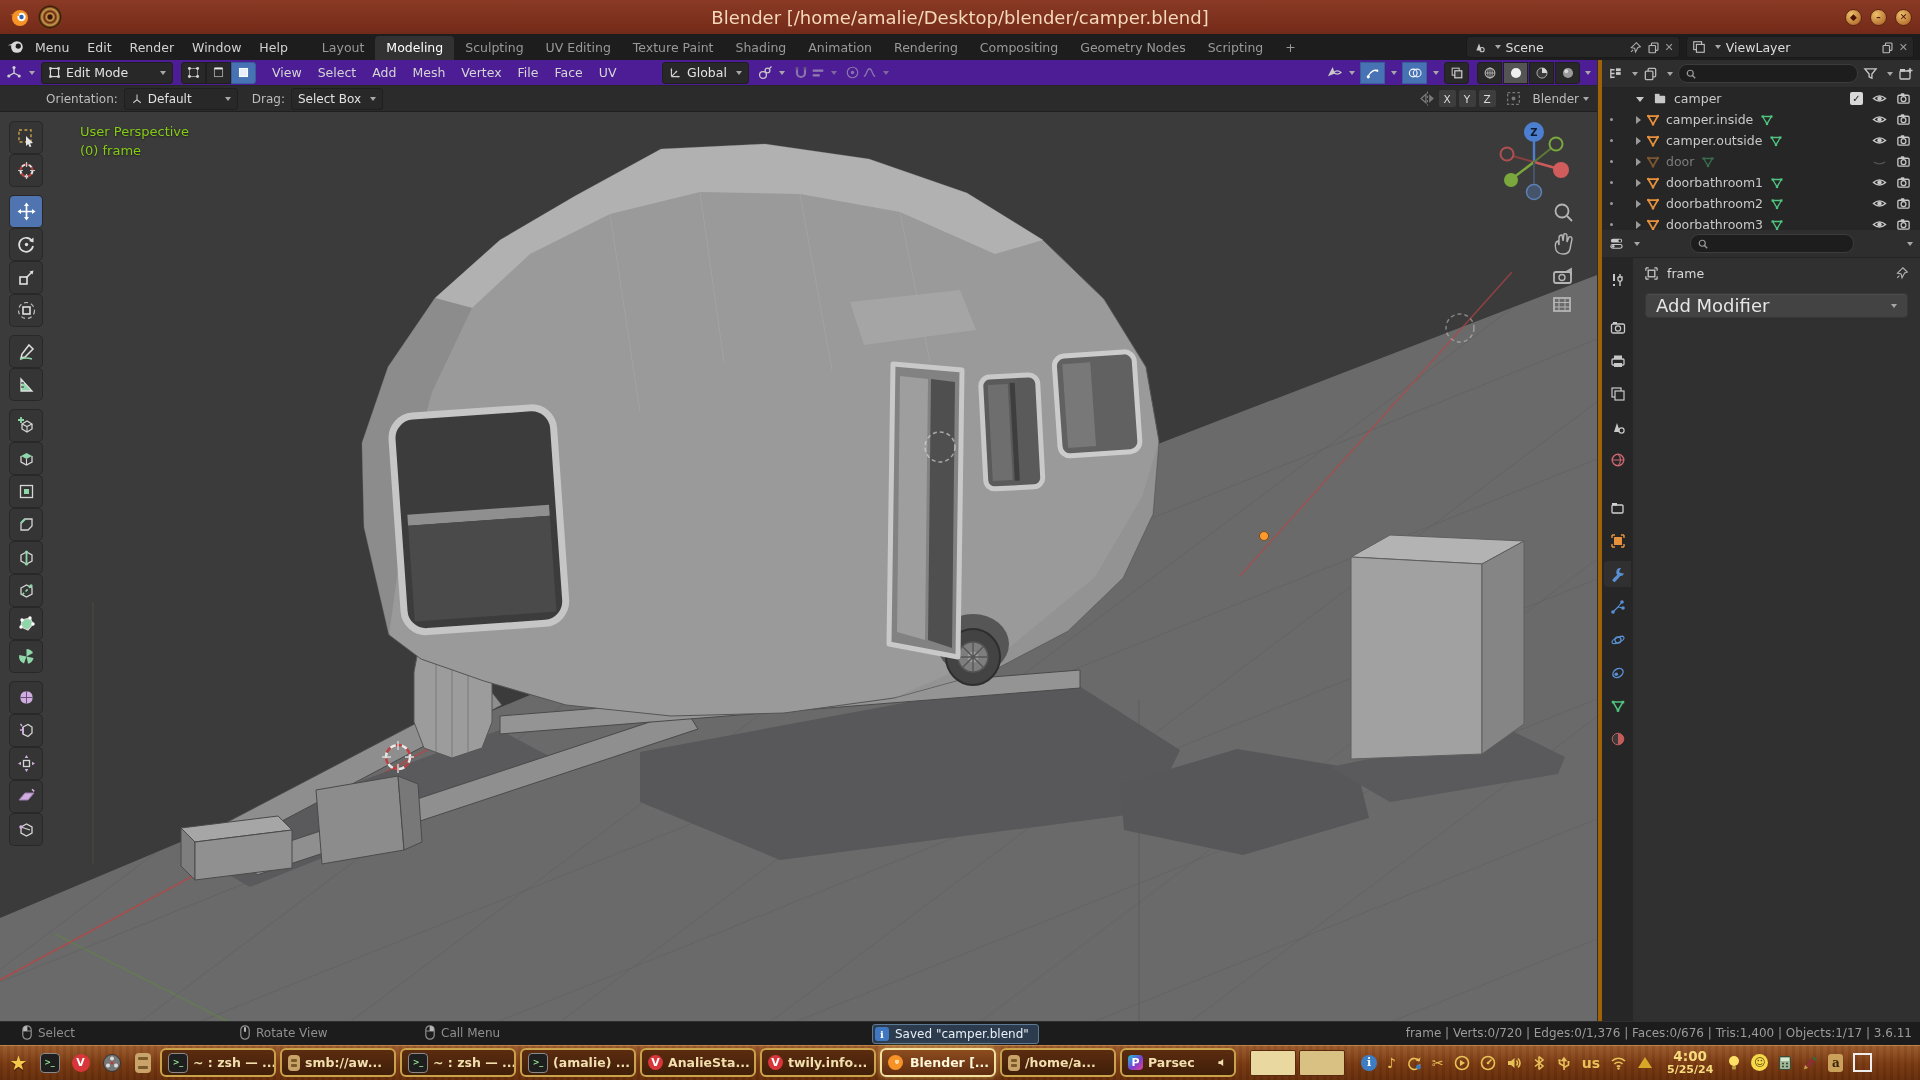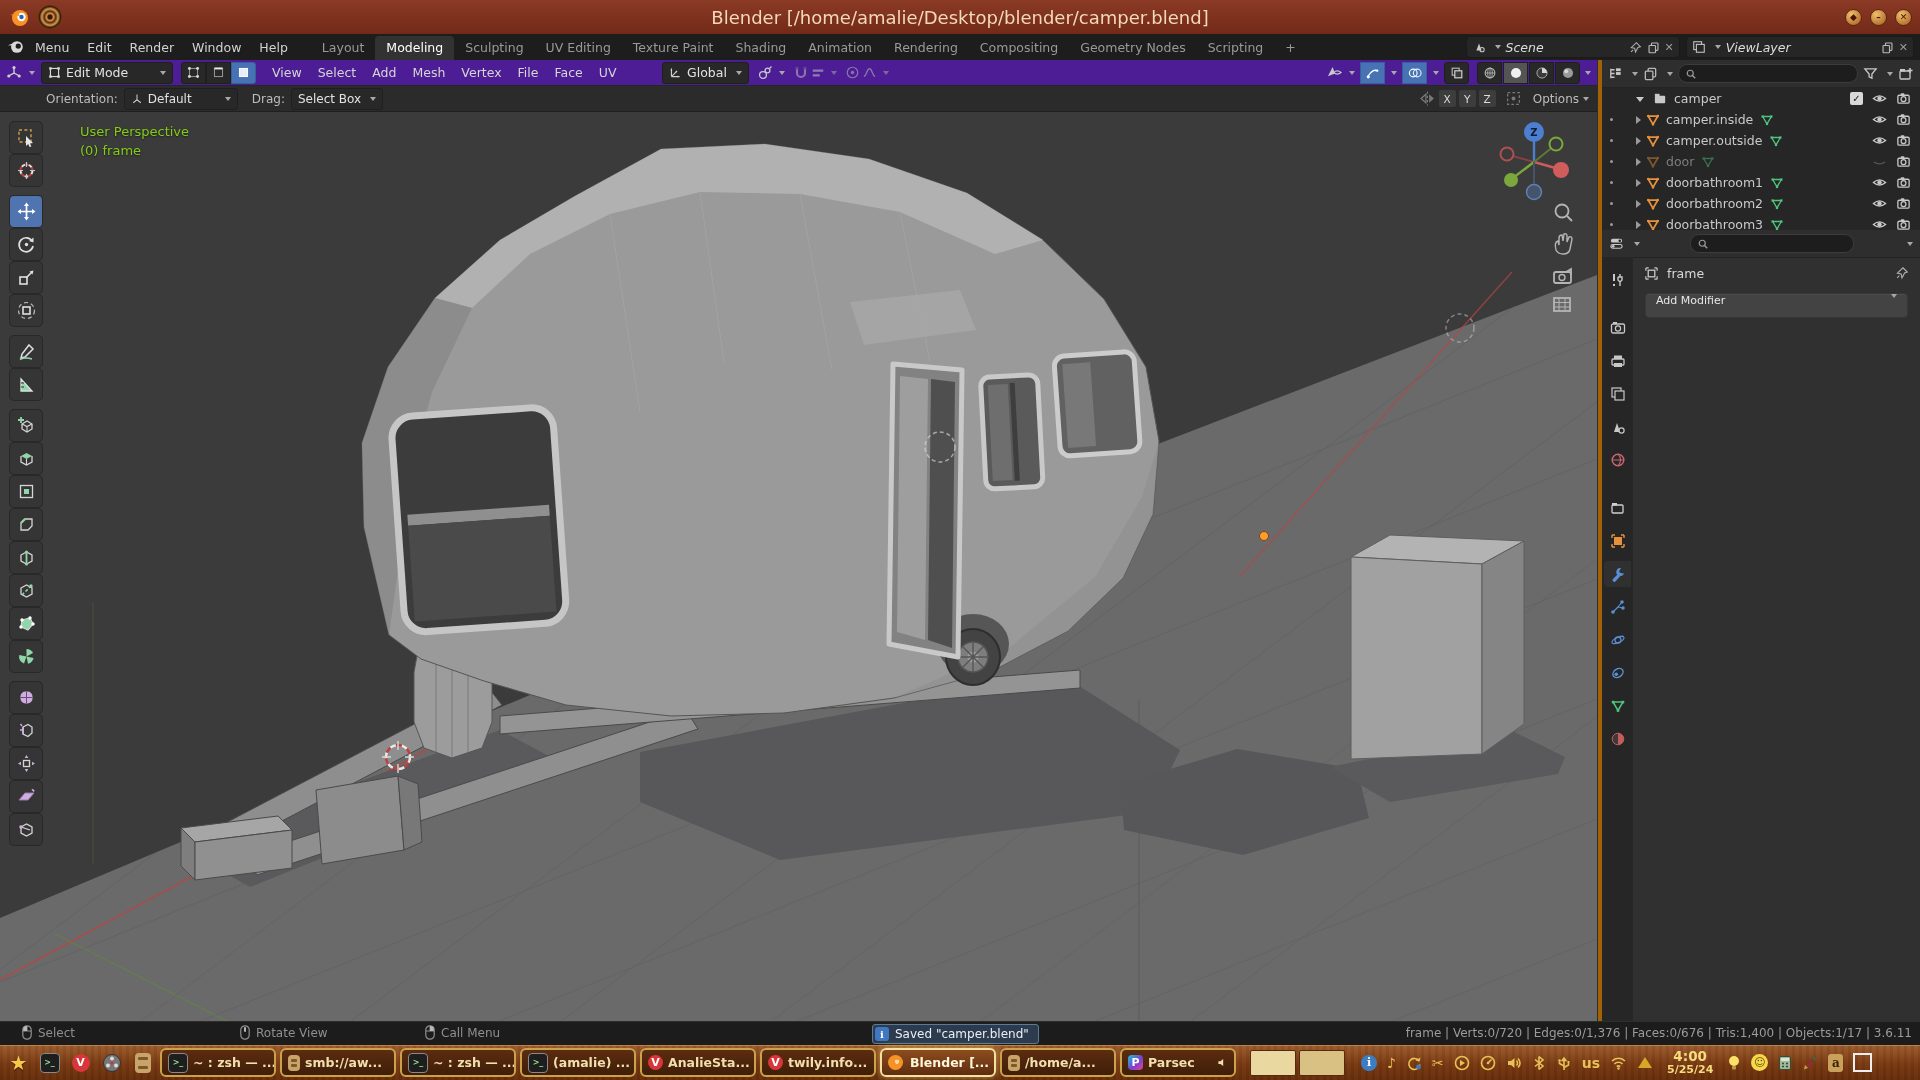--- a/index.html
+++ b/index.html
@@ -14,21 +14,21 @@
   .tb-title{position:absolute;left:300px;right:300px;text-align:center;color:#f4d8ba;font-size:18px;}
   .tb-right{margin-left:auto;display:flex;gap:8px;align-items:center;}
   .wbtn{width:15px;height:15px;border-radius:50%;background:radial-gradient(circle at 35% 30%,#eec06a,#a4581f);border:1px solid #5c2410;color:#4a1206;font-size:9px;line-height:15px;text-align:center;font-weight:bold;}
   .knob{width:24px;height:24px;border-radius:50%;margin-left:8px;background:radial-gradient(circle,#3a1408 12%,#caa24b 20%,#6b2414 34%,#caa24b 48%,#401708 62%,#8a5a22 78%,#2a0e04 92%);}
   
   .menubar{left:0;top:34px;width:1920px;height:26px;background:#1d1d1d;display:flex;align-items:center;padding:0 6px;box-sizing:border-box;font-size:12.5px;}
   .menu-item{padding:0 9px;color:#d2d2d2;}
   .wtabs{display:flex;margin-left:14px;height:26px;align-items:flex-end;}
   .wtab{padding:4px 11px 5px;color:#999;border-radius:4px 4px 0 0;}
   .wtab.active{background:#323232;color:#fff;}
-  .idblock{display:flex;align-items:center;background:#262626;border:1px solid #1a1a1a;border-radius:4px;height:20px;padding:0 5px;gap:5px;color:#ddd;margin-left:6px;font-style:italic;}
+  .idblock{display:flex;align-items:center;background:#262626;border:1px solid #1a1a1a;border-radius:4px;height:20px;padding:0 5px;gap:5px;color:#ddd;margin-left:6px;}
   .mini{color:#9a9a9a;font-size:11px;}
   
   .vph{left:0;top:60px;width:1597px;height:26px;background:#4c1d95;display:flex;align-items:center;padding:0 6px;box-sizing:border-box;color:#d5d5d5;font-size:12.5px;border-bottom:1px solid #262626;}
   .dd{display:flex;align-items:center;background:#282828;border:1px solid #1f1f1f;border-radius:3px;height:20px;padding:0 6px;gap:5px;color:#e2e2e2;}
   .vmenu{padding:0 8px;}
   .sq-btn{width:23px;height:20px;background:#282828;border:1px solid #1f1f1f;display:flex;align-items:center;justify-content:center;}
   .sq-btn.on{background:#4772b3;border-color:#3a5f98;}
   .vph-center{position:absolute;left:662px;display:flex;align-items:center;gap:8px;}
   .vph-right{position:absolute;right:6px;display:flex;align-items:center;gap:5px;}
   .dim{opacity:.55;}
@@ -58,21 +58,21 @@
   .disc{width:0;height:0;border-top:4px solid transparent;border-bottom:4px solid transparent;border-left:5px solid #9a9a9a;margin:0 5px 0 14px;}
   .disc.open{border-left:4px solid transparent;border-right:4px solid transparent;border-top:5px solid #c8c8c8;border-bottom:none;margin-top:2px;}
   .props{position:absolute;top:170px;left:0;right:0;bottom:0;background:#303030;}
   .props-header{height:27px;background:#2e2e2e;display:flex;align-items:center;padding:0 7px;gap:6px;border-bottom:1px solid #232323;}
   .tabcol{position:absolute;left:0;top:27px;bottom:0;width:31px;background:#262626;display:flex;flex-direction:column;align-items:center;padding-top:10px;gap:7px;box-sizing:border-box;}
   .ptab{width:27px;height:26px;display:flex;align-items:center;justify-content:center;border-radius:4px 0 0 4px;}
   .ptab.active{background:#303030;}
   .pgap{height:8px;}
   .props-main{position:absolute;left:31px;top:27px;right:0;bottom:0;}
   .breadcrumb{height:32px;display:flex;align-items:center;padding:0 11px;gap:8px;color:#d8d8d8;font-size:12.5px;}
-  .add-mod{margin:4px 12px 0;height:23px;background:#434343;border:1px solid #373737;border-radius:4px;display:flex;padding:0 10px;color:#e6e6e6;font-size:11px;box-shadow:inset 0 1px 0 rgba(255,255,255,.05);}
+  .add-mod{margin:4px 12px 0;height:23px;background:#434343;border:1px solid #373737;border-radius:4px;display:flex;align-items:center;padding:0 10px;color:#e6e6e6;font-size:18px;box-shadow:inset 0 1px 0 rgba(255,255,255,.05);}
   
   .statusbar{left:0;top:1022px;width:1920px;height:23px;background:#1c1c1c;color:#8f8f8f;font-size:12px;}
   .hint{position:absolute;top:3px;display:flex;align-items:center;gap:6px;}
   .saved{position:absolute;left:872px;top:2px;height:18px;background:#2c3c4e;border:1px solid #5d7astroke;border:1px solid #5d7a94;border-radius:3px;display:flex;align-items:center;gap:6px;padding:0 9px 0 2px;color:#e9eff5;}
   .infochip{width:14px;height:14px;background:#3f78c0;border-radius:3px;color:#fff;font-weight:bold;font-size:10px;display:flex;align-items:center;justify-content:center;font-family:"DejaVu Serif",serif;}
   .stats{position:absolute;right:8px;top:4px;color:#9b9b9b;}
   
   .taskbar{left:0;top:1045px;width:1920px;height:35px;background:
     repeating-linear-gradient(90deg,rgba(40,12,0,.12) 0 3px,rgba(120,60,20,.08) 3px 7px),
     linear-gradient(#a36232,#7c3c14 55%,#67300e);display:flex;align-items:center;padding:0 5px;box-sizing:border-box;gap:4px;box-shadow:inset 0 1px 0 rgba(255,200,120,.35);}
@@ -398,21 +398,21 @@
           <path d="M9.5,4 L14,8 L9.5,12 Z" fill="#b8b8b8"></path>
         </svg>
       <div class="ax">X</div>
       <div class="ax">Y</div>
       <div class="ax">Z</div>
       <svg width="17" height="17" viewBox="0 0 16 16" class="dim" style="margin-left:6px">
           <rect x="2.5" y="2.5" width="11" height="11" fill="none" stroke="#b8b8b8" stroke-width="1.2" stroke-dasharray="2.5 2"></rect>
           <circle cx="8" cy="8" r="1.8" fill="#b8b8b8"></circle>
         </svg>
       <div class="flex" style="margin-left:8px">
-        <span>Options</span>
+        <span>Blender</span>
         <span class="chev"></span>
       </div>
     </div>
   </div>
 
   <div class="abs viewport">
     <svg width="1597" height="909" viewBox="0 0 1597 909">
 
       <rect x="0" y="0" width="1597" height="909" fill="#3b3b3b"></rect>
 

